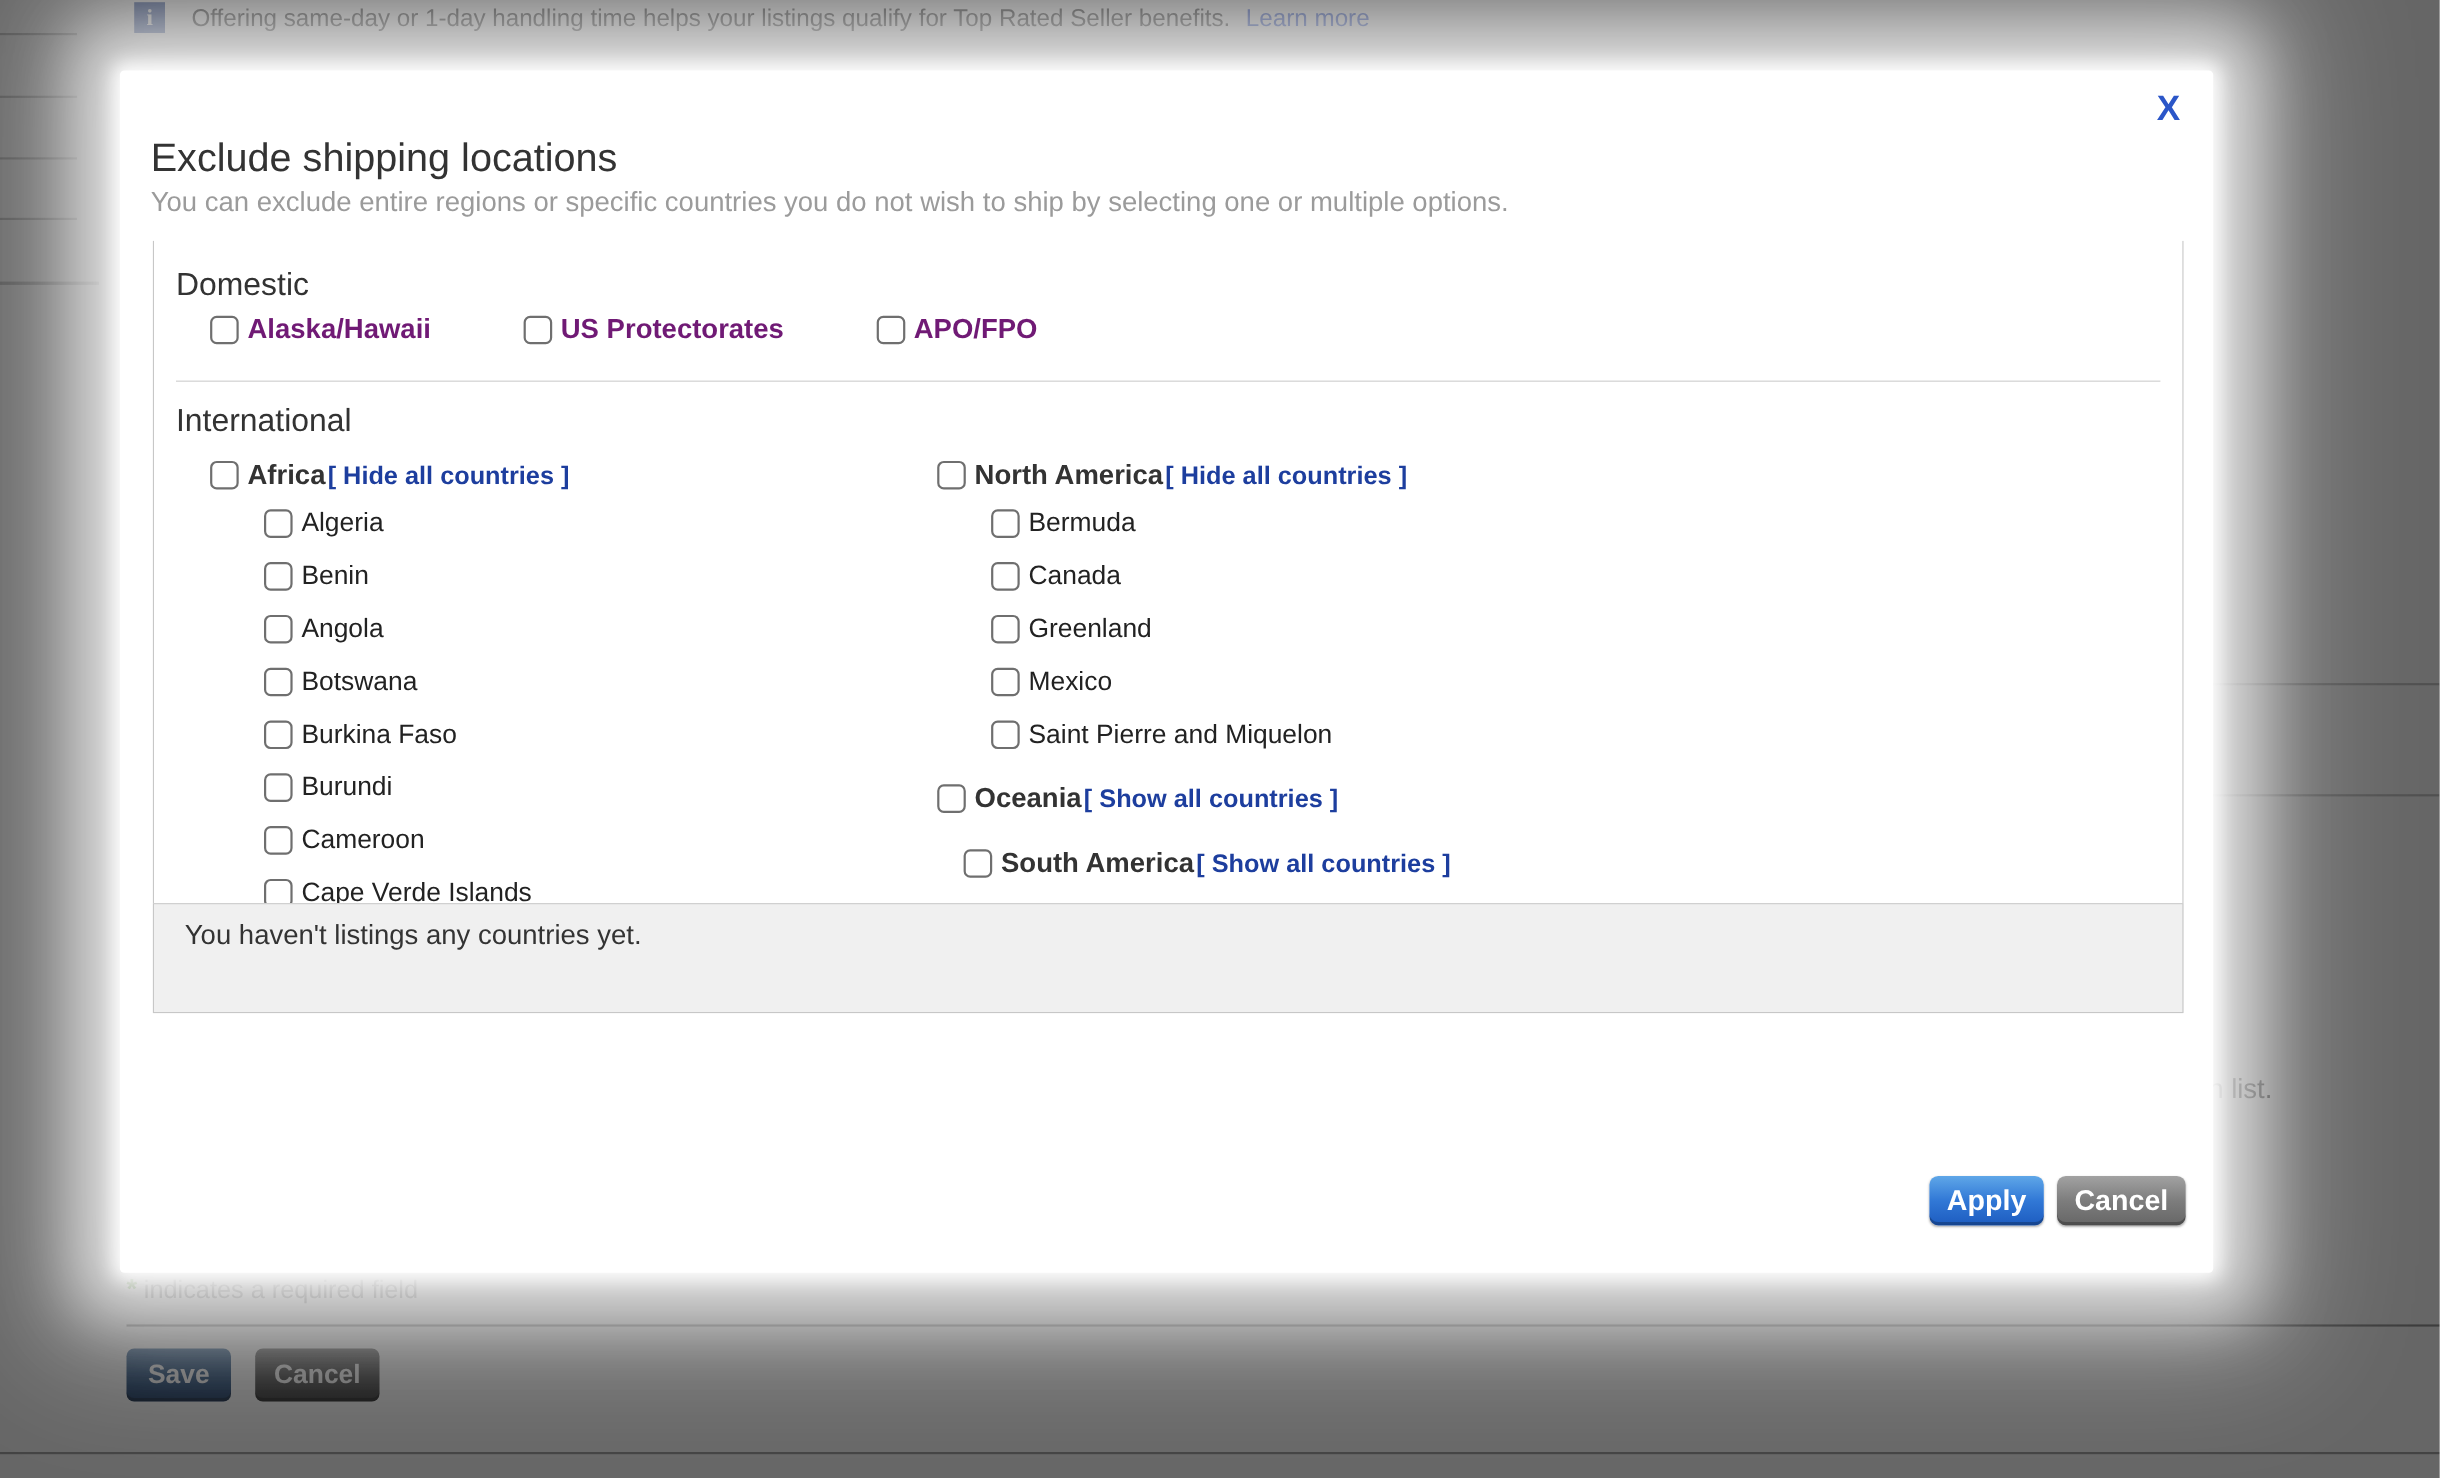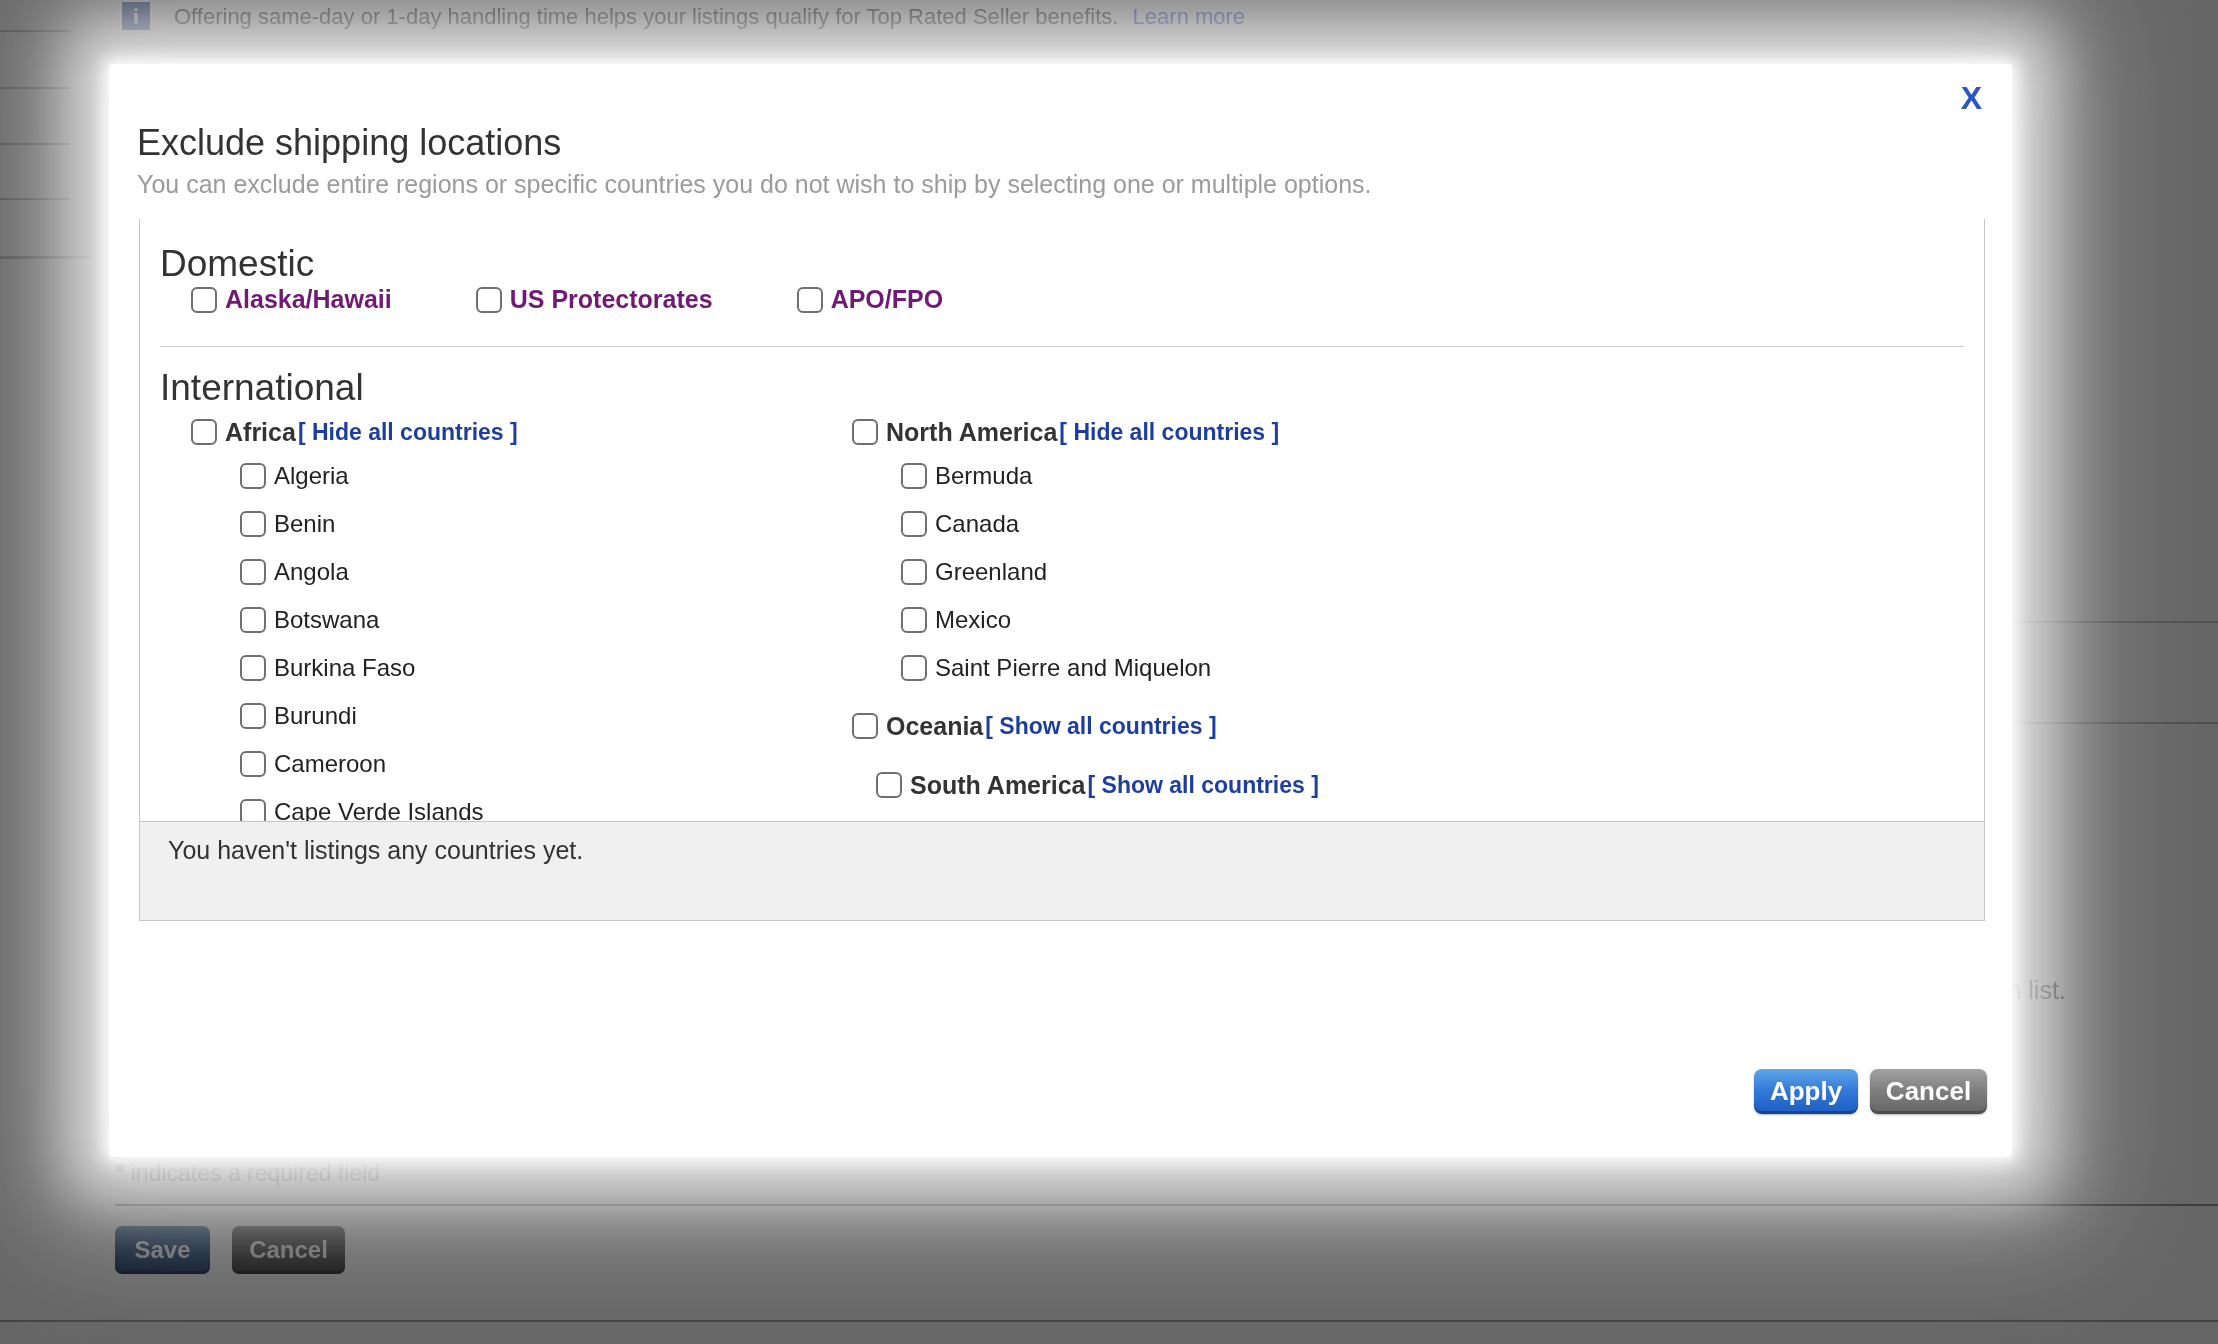--- a/index.html
+++ b/index.html
@@ -48,21 +48,21 @@
   .msub { position:absolute; left:28px; top:106px; font-size:25px; color:#9b9b9b; }
   .panel { position:absolute; left:30px; top:155px; width:1846px; }
   .panel-header {
     height:64px; background:#f0f0f0; border:1px solid #b9b9b9;
     font-size:30px; color:#333; line-height:62px; padding-left:28px;
   }
   .panel-body {
     position:relative; height:602px; overflow:hidden; background:#fff;
     border-left:1px solid #c7c7c7; border-right:1px solid #c7c7c7;
   }
-  .sec-heading { position:absolute; left:20px; font-size:37px; color:#333; }
+  .sec-heading { position:absolute; left:20px; font-size:29px; color:#333; }
   #domestic-heading { top:24px; }
   #intl-heading { top:148px; }
   .domestic-row { position:absolute; left:51px; top:66px; display:flex; align-items:center; }
   .domestic-row .opt { display:flex; align-items:center; margin-right:84px; }
   .body-divider { position:absolute; left:20px; top:127px; width:1804px; height:1px; background:#cccccc; }
   .col { position:absolute; top:193px; }
   #col-left { left:51px; }
   #col-right { left:712px; }
   .region-row { display:flex; align-items:center; height:40px; }
   .country-list { margin-left:49px; }

